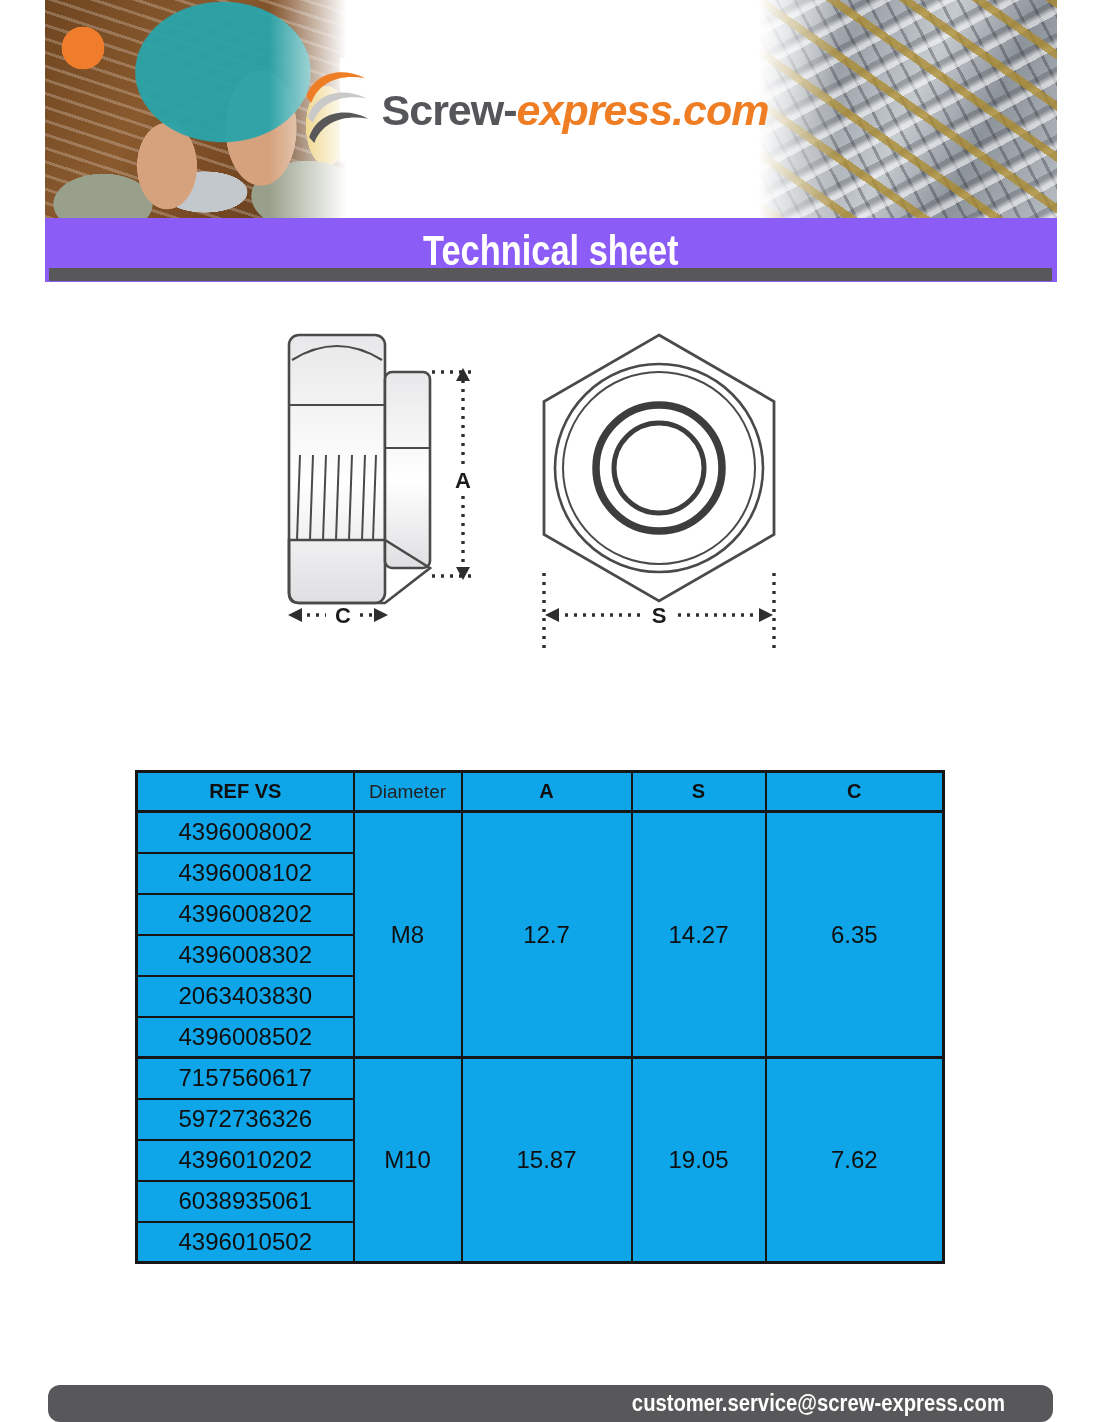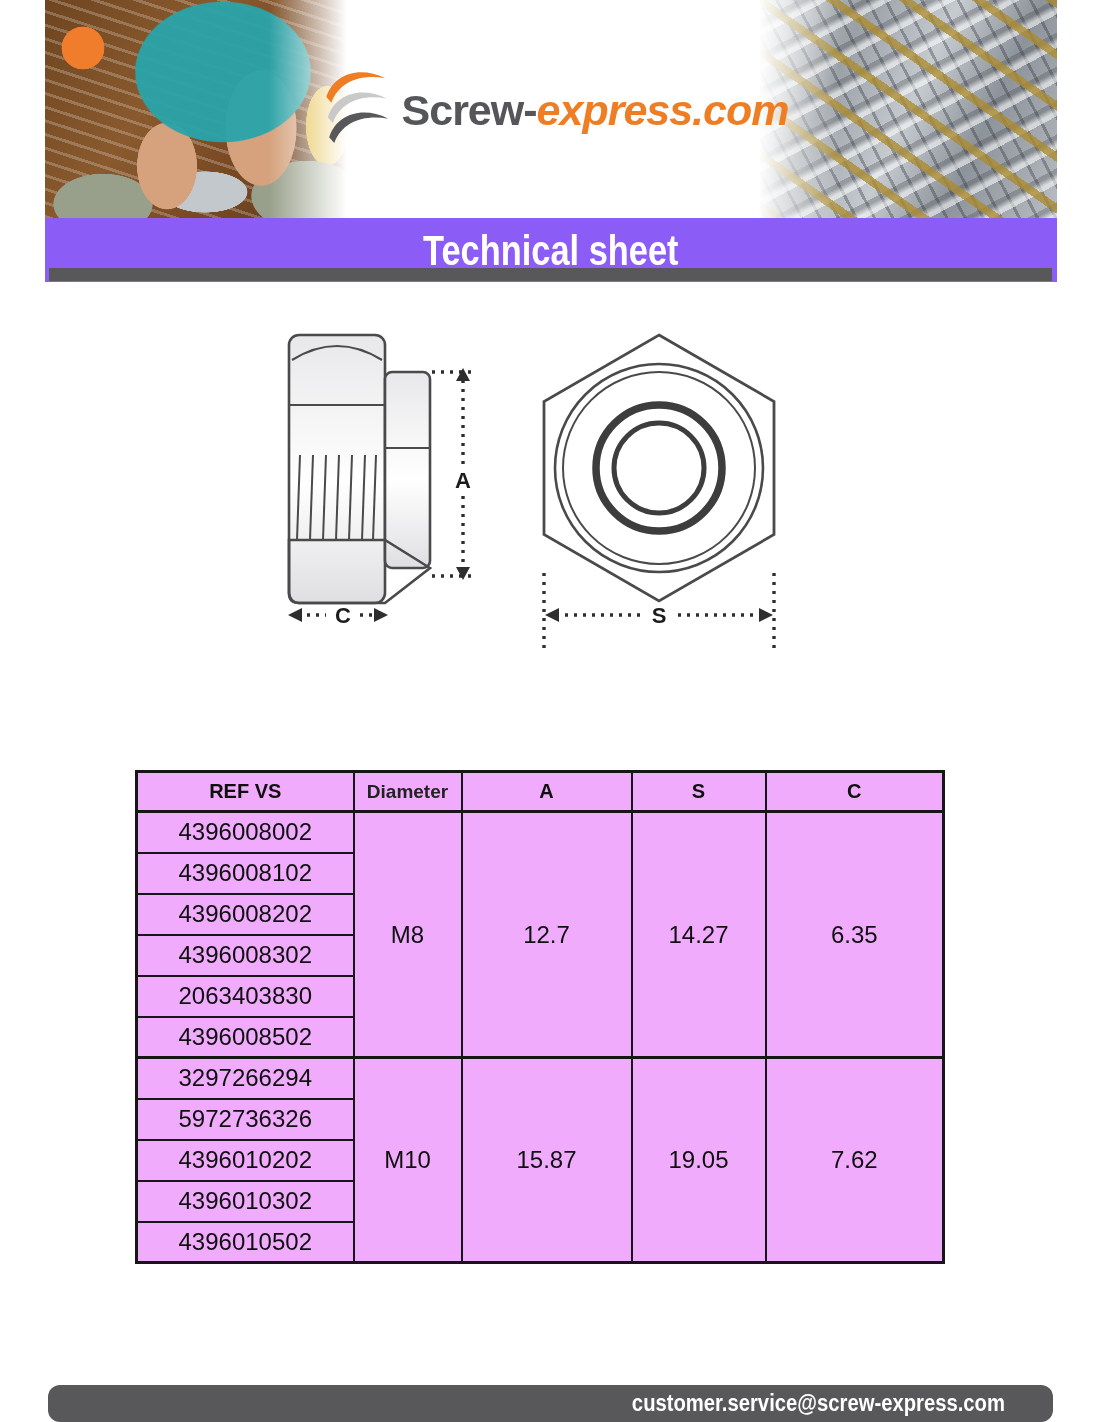--- a/index.html
+++ b/index.html
@@ -25,43 +25,43 @@
   .photo-right { left:746px;
     background:
       linear-gradient(to left, rgba(255,255,255,0) 70%, #ffffff 96%),
       repeating-linear-gradient(35deg, rgba(255,255,255,0) 0 14px, rgba(172,140,48,.78) 14px 22px, rgba(255,255,255,0) 22px 42px),
       repeating-linear-gradient(-28deg, rgba(255,255,255,.55) 0 4px, rgba(60,64,70,.28) 10px 14px, rgba(255,255,255,0) 14px 30px),
       repeating-linear-gradient(62deg, rgba(38,40,46,.32) 0 3px, rgba(255,255,255,0) 3px 16px),
       linear-gradient(115deg, #cdd1d6, #9aa0a6 30%, #c6cbd0 52%, #8d939a 72%, #b9bec4);
   }
 
   
-  .logo { position:absolute; left:360px; top:58px; width:390px; height:104px;
+  .logo { position:absolute; left:340px; top:58px; width:390px; height:104px;
           display:flex; align-items:center; gap:8px; background:#fff; justify-content:center; }
   .logo-swoosh { width:72px; height:86px; flex:0 0 auto; }
   .logo-text { font-size:43px; font-weight:bold; letter-spacing:-1px; white-space:nowrap; }
   .logo-p1 { color:#55565a; }
   .logo-p2 { color:#ef7d24; font-style:italic; }
 
   
   .banner { position:absolute; left:45px; top:218px; width:1012px; height:64px; background:#8b5cf6;
             display:flex; align-items:center; justify-content:center; }
   .banner-title { color:#ffffff; font-size:43px; font-weight:bold; transform:scaleX(.80); white-space:nowrap; }
   .banner-strip { position:absolute; left:49px; top:268px; width:1003px; height:13px; background:#58585A; }
 
   
   .drawing { position:absolute; left:262px; top:318px; width:556px; height:352px; }
   .dim-label { font-family:"Liberation Sans", sans-serif; font-weight:bold; font-size:22px; fill:#1c1c1c; }
 
   
   .table-wrap { position:absolute; left:135px; top:770px; }
   table.spec { border-collapse:collapse; table-layout:fixed; width:807px; border:3px solid #161616; }
-  .spec th, .spec td { border:2px solid #161616; text-align:center; vertical-align:middle; color:#0f0f0f; background:#f0abfc; }
+  .spec th, .spec td { border:2px solid #161616; text-align:center; vertical-align:middle; color:#0f0f0f; background:#0ea5e9; }
   .spec thead th { height:40px; font-size:20px; font-weight:bold; border-bottom:3px solid #161616; }
-  .spec thead th.light { font-weight:bold; font-size:19px; color:#222; }
+  .spec thead th.light { font-weight:normal; font-size:19px; color:#222; }
   .spec td { height:41px; font-size:24px; font-weight:normal; }
   .spec tr.group-start td { border-top:3px solid #161616; }
 
   
   .footer { position:absolute; left:48px; top:1385px; width:1005px; height:37px; background:#58585A;
             display:flex; align-items:center; justify-content:flex-end; padding-right:48px;border-radius:12px; }
   .footer-email { color:#ffffff; font-weight:bold; font-size:23px; transform:scaleX(.88); transform-origin:right center; white-space:nowrap; }
 </style>
 </head>
 <body>
@@ -190,34 +190,34 @@
           <tr>
             <td>4396008302</td>
           </tr>
           <tr>
             <td>2063403830</td>
           </tr>
           <tr>
             <td>4396008502</td>
           </tr>
           <tr class="group-start">
-            <td>3297266294</td>
+            <td>7157560617</td>
             <td rowspan="5">M10</td>
             <td rowspan="5">15.87</td>
             <td rowspan="5">19.05</td>
             <td rowspan="5">7.62</td>
           </tr>
           <tr>
             <td>5972736326</td>
           </tr>
           <tr>
             <td>4396010202</td>
           </tr>
           <tr>
-            <td>4396010302</td>
+            <td>6038935061</td>
           </tr>
           <tr>
             <td>4396010502</td>
           </tr>
         </tbody>
     </table>
   </div>
 
   <div class="footer">
     <span class="footer-email">customer.service@screw-express.com</span>

